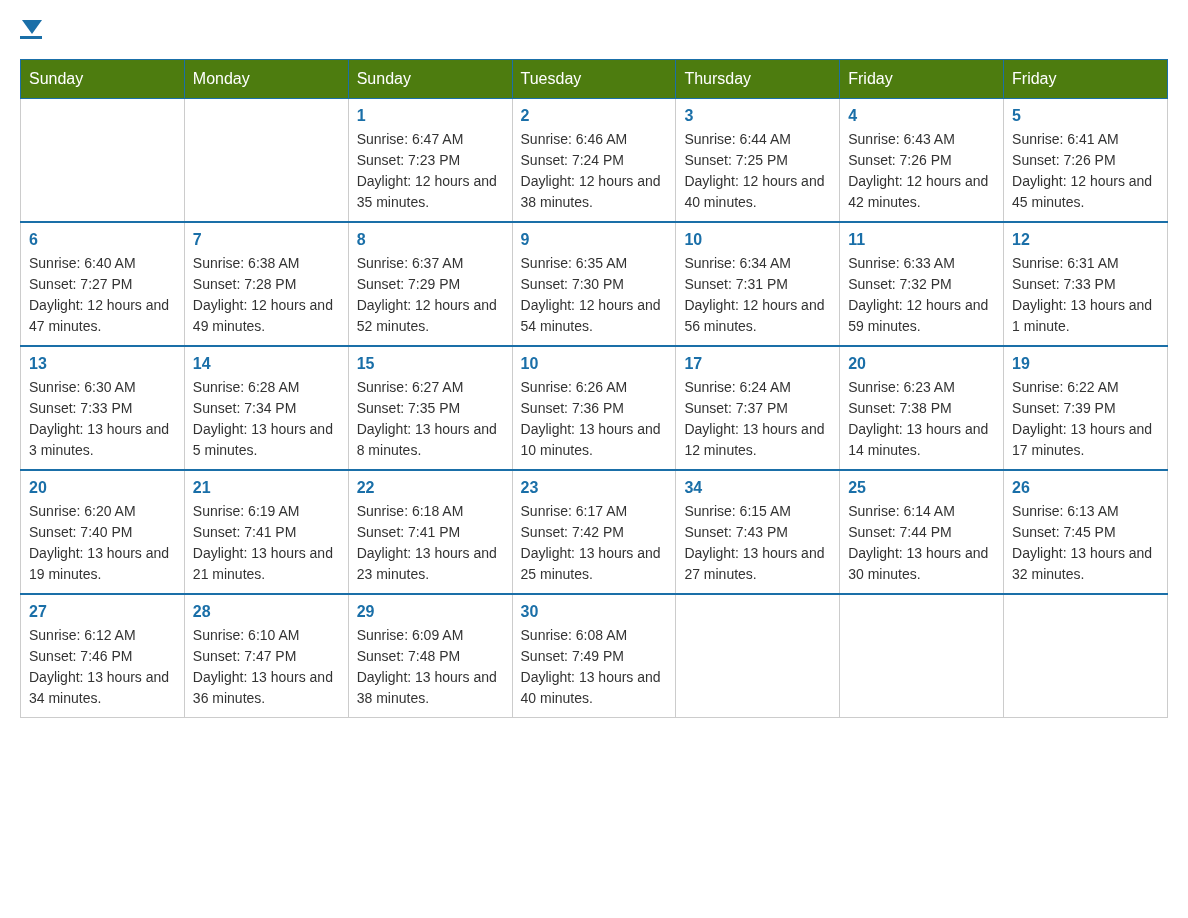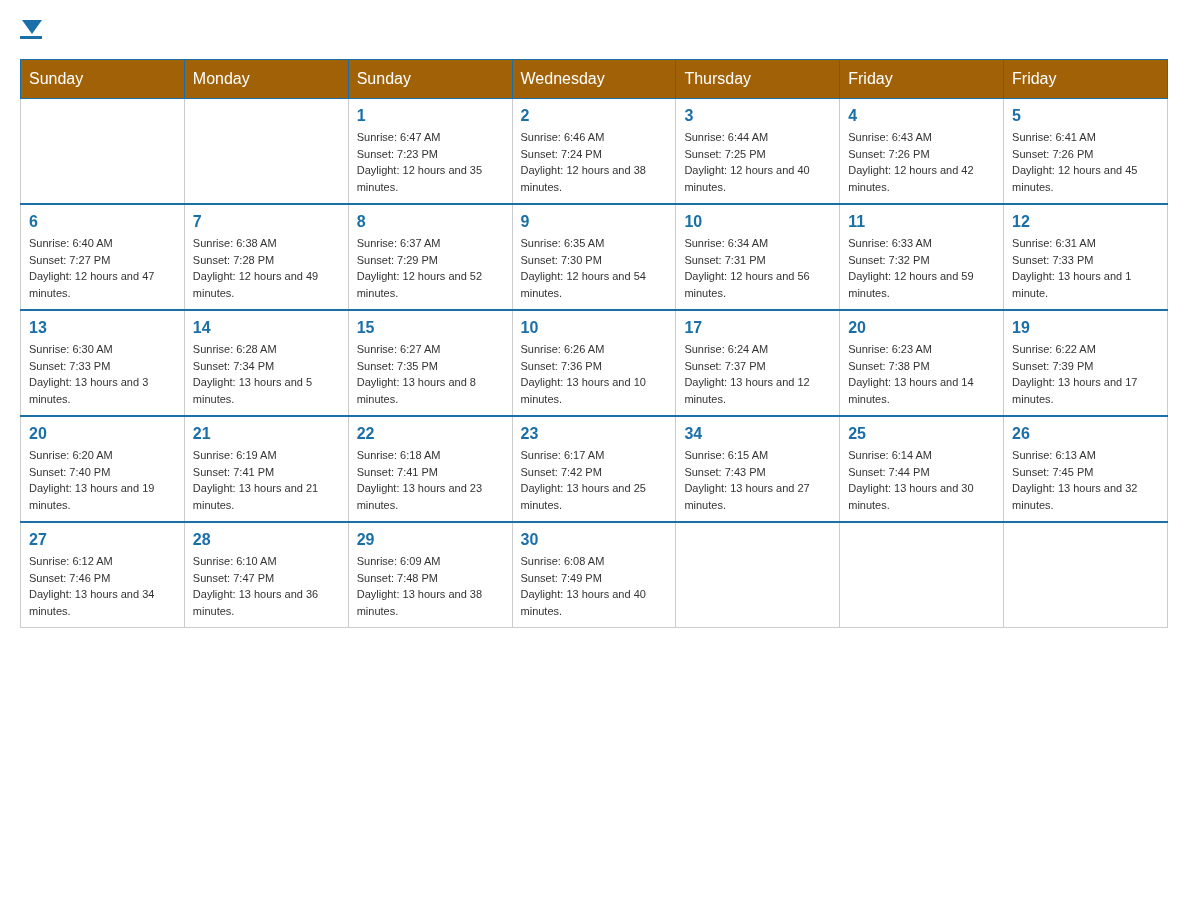--- a/index.html
+++ b/index.html
@@ -64,21 +64,21 @@
     .title-location {
       font-size: 22px;
       color: #555;
       margin-top: 4px;
     }
     .calendar {
       width: 100%;
       border-collapse: collapse;
     }
     .calendar th {
-      background: #a16207;
+      background: #4d7c0f;
       color: #fff;
       padding: 10px 8px;
       font-size: 16px;
       font-weight: normal;
       text-align: left;
       border: 1px solid #1a6fa8;
     }
     .calendar td {
       vertical-align: top;
       padding: 8px;
@@ -89,21 +89,21 @@
       color: #333;
     }
     .day-number {
       font-size: 16px;
       font-weight: bold;
       color: #1a6fa8;
       display: block;
       margin-bottom: 4px;
     }
     .day-info {
-      font-size: 11px;
+      font-size: 14px;
       line-height: 1.5;
       color: #333;
     }
     .empty-cell {
       background: #fff;
     }
     .row-separator td {
       border-top: 2px solid #1a6fa8;
     }
   </style>
@@ -126,21 +126,21 @@
     <div class="title-location"></div>
   </div>
 </div>
 
 <table class="calendar">
   <thead>
     <tr>
     <th>Sunday</th>
         <th>Monday</th>
         <th>Sunday</th>
-        <th>Wednesday</th>
+        <th>Tuesday</th>
         <th>Thursday</th>
         <th>Friday</th>
         <th>Friday</th>
       </tr>
   </thead>
   <tbody id="calendar-body">
   <tr>
         <td class="empty-cell"></td>
         <td class="empty-cell"></td>
         <td>

